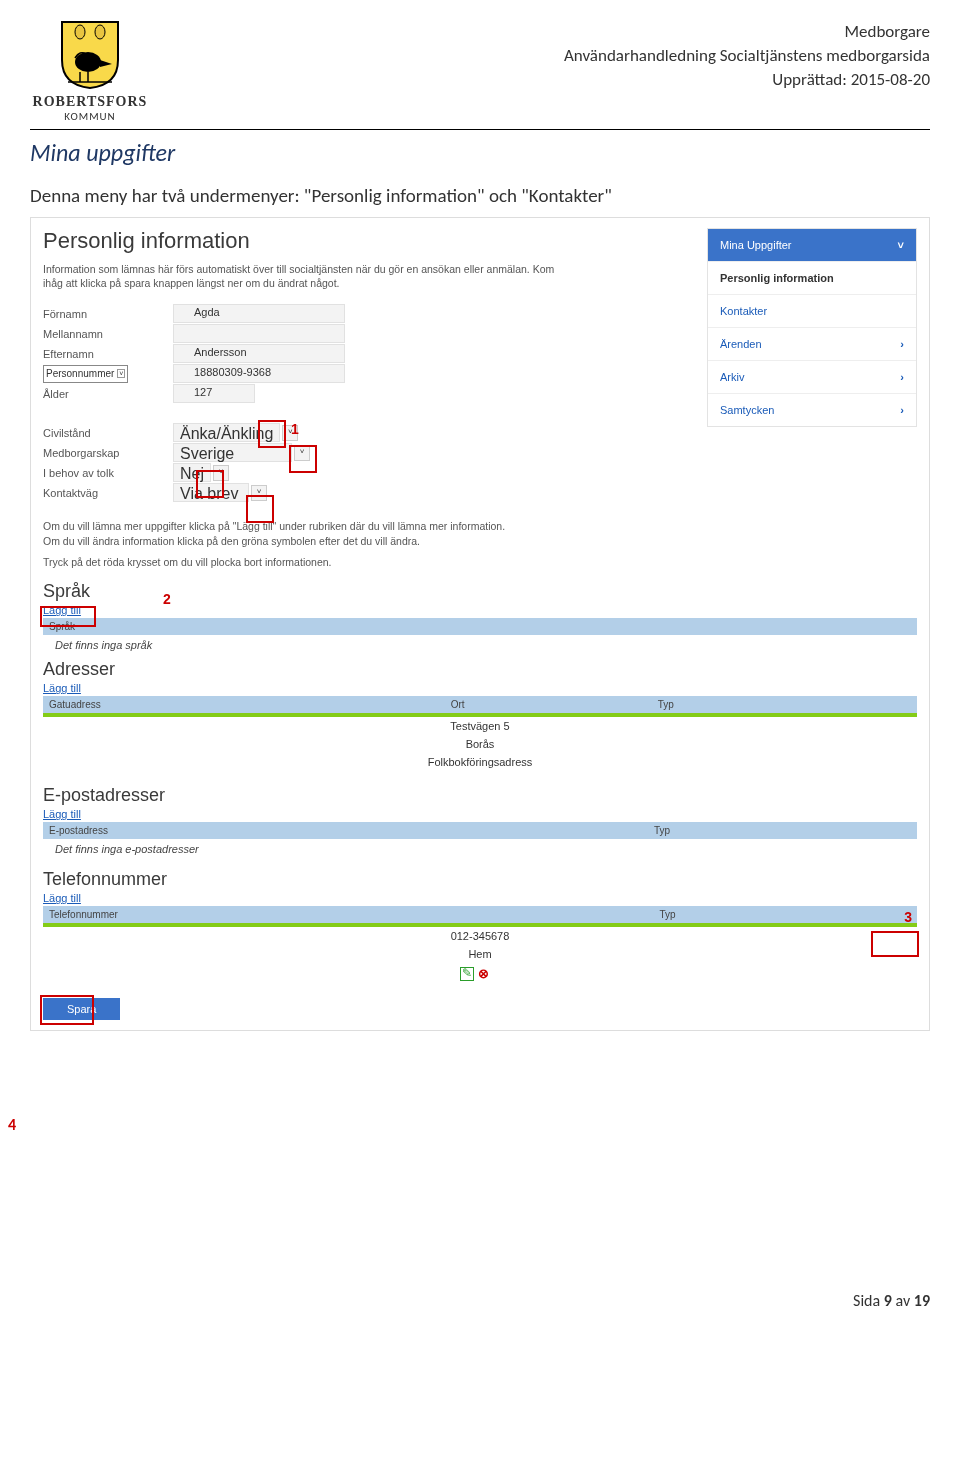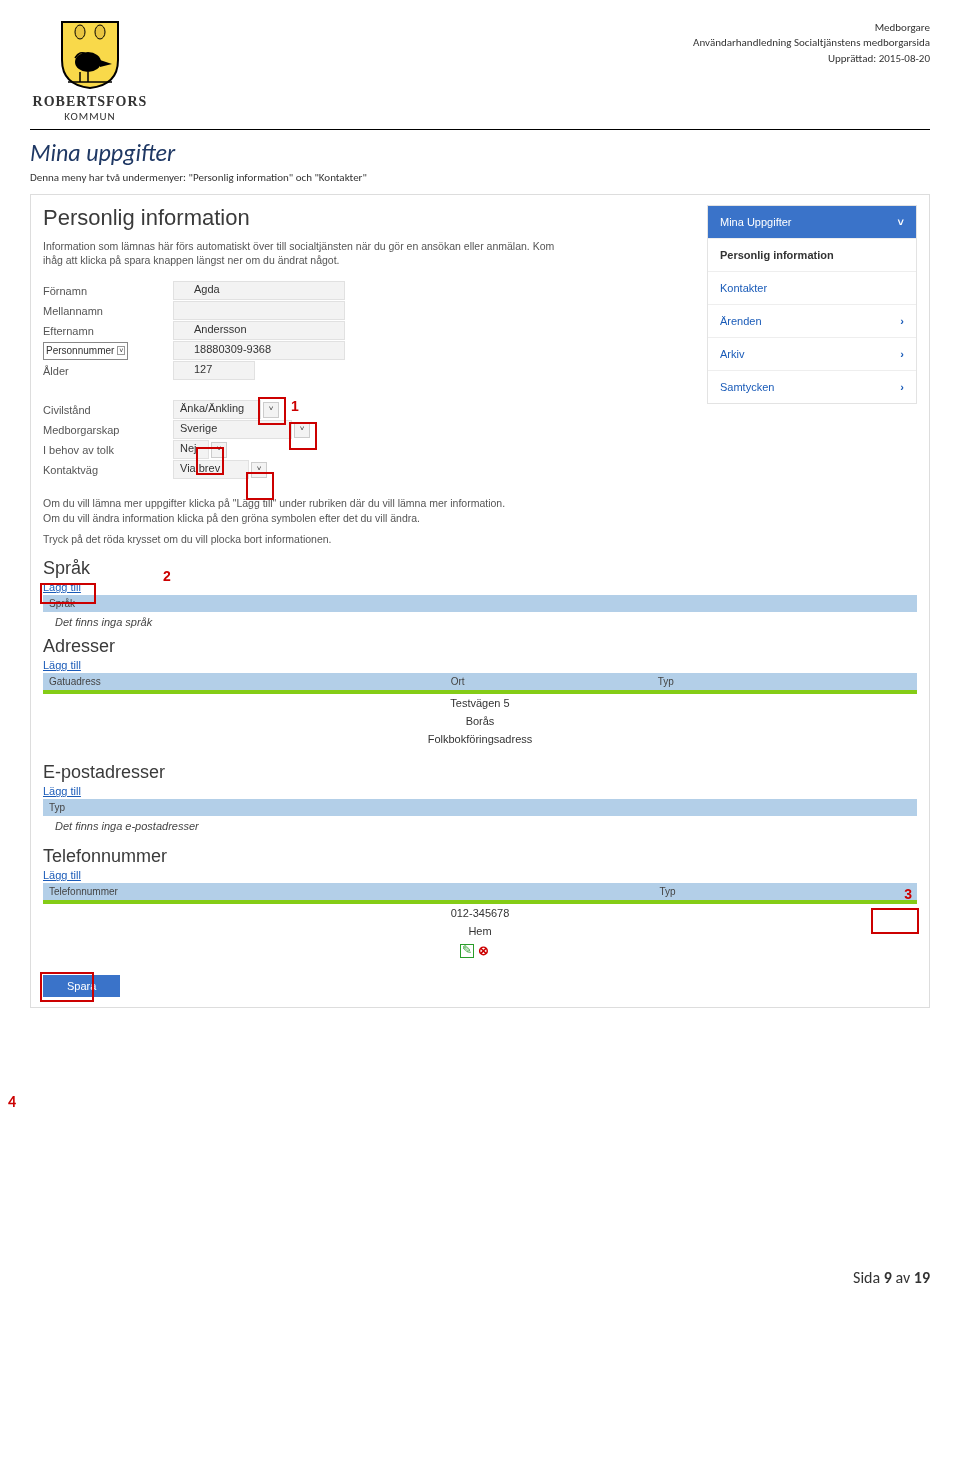--- a/index.html
+++ b/index.html
@@ -35,37 +35,37 @@
     letter-spacing: 1px;
     font-size: 14px;
     font-weight: bold;
   }
   .kommun-sub {
     font-size: 11px;
     letter-spacing: 1px;
   }
   .header-right {
     text-align: right;
-    font-size: 11px;
+    font-size: 17px;
     line-height: 1.4;
   }
   hr.separator {
     border: none;
     border-top: 1.5px solid #000;
     margin: 6px 0 8px 0;
   }
   .section-title {
     font-style: italic;
     font-size: 24px;
     margin: 4px 0;
     color: #1f3864;
   }
   .intro-text {
-    font-size: 11px;
-    margin: 4px 0 10px 0;
+    font-size: 19px;
+    margin: 17px 0 10px 0;
   }
   .screenshot {
     border: 1px solid #ddd;
     background: #fff;
     position: relative;
     padding: 10px 12px;
     font-family: Arial, sans-serif;
     font-size: 11px;
     color: #333;
   }
@@ -115,21 +115,21 @@
   .dd-wrap {
     display: flex;
     align-items: center;
     position: relative;
   }
   .dd-text {
     background: #f3f3f3;
     border: 1px solid #e1e1e1;
     padding: 1px 6px;
     height: 15px;
-    font-size: 11px;
+    font-size: 16px;
   }
   .dd-arrow {
     background: #f3f3f3;
     border: 1px solid #ccc;
     width: 14px;
     height: 14px;
     text-align: center;
     line-height: 12px;
     font-size: 8px;
     margin-left: 2px;
@@ -432,20 +432,21 @@
     <div class="tbl-row">
       <div style="flex:2;">Testvägen 5</div>
       <div style="flex:1;">Borås</div>
       <div style="flex:1.3;">Folkbokföringsadress</div>
     </div>
 
     
     <div class="sub-h" style="margin-top:14px;">E-postadresser</div>
     <a class="add-link">Lägg till</a>
     <div class="tbl-hdr">
+      <div style="flex:3;">E-postadress</div>
       <div style="flex:1.3;">Typ</div>
     </div>
     <div class="empty-msg">Det finns inga e-postadresser</div>
 
     
     <div style="position:relative;">
       <div class="sub-h" style="margin-top:14px;">Telefonnummer</div>
       <a class="add-link">Lägg till</a>
       <div class="tbl-hdr">
         <div style="flex:3;">Telefonnummer</div>

